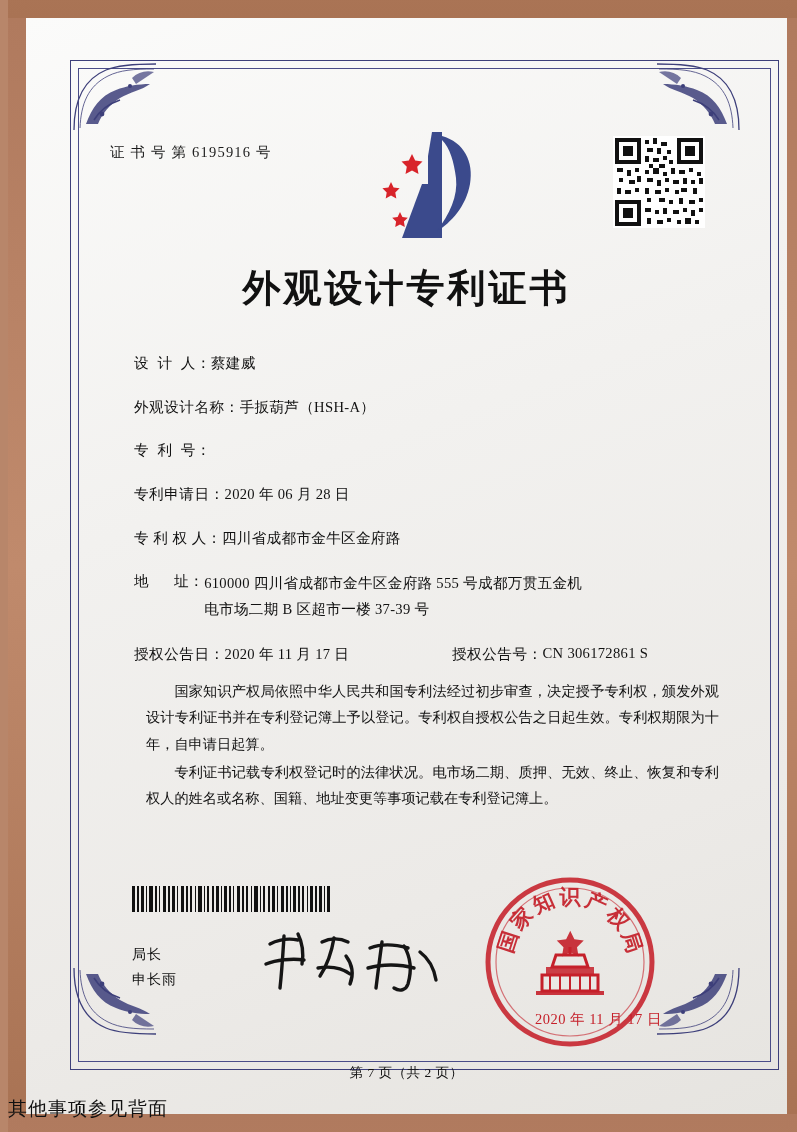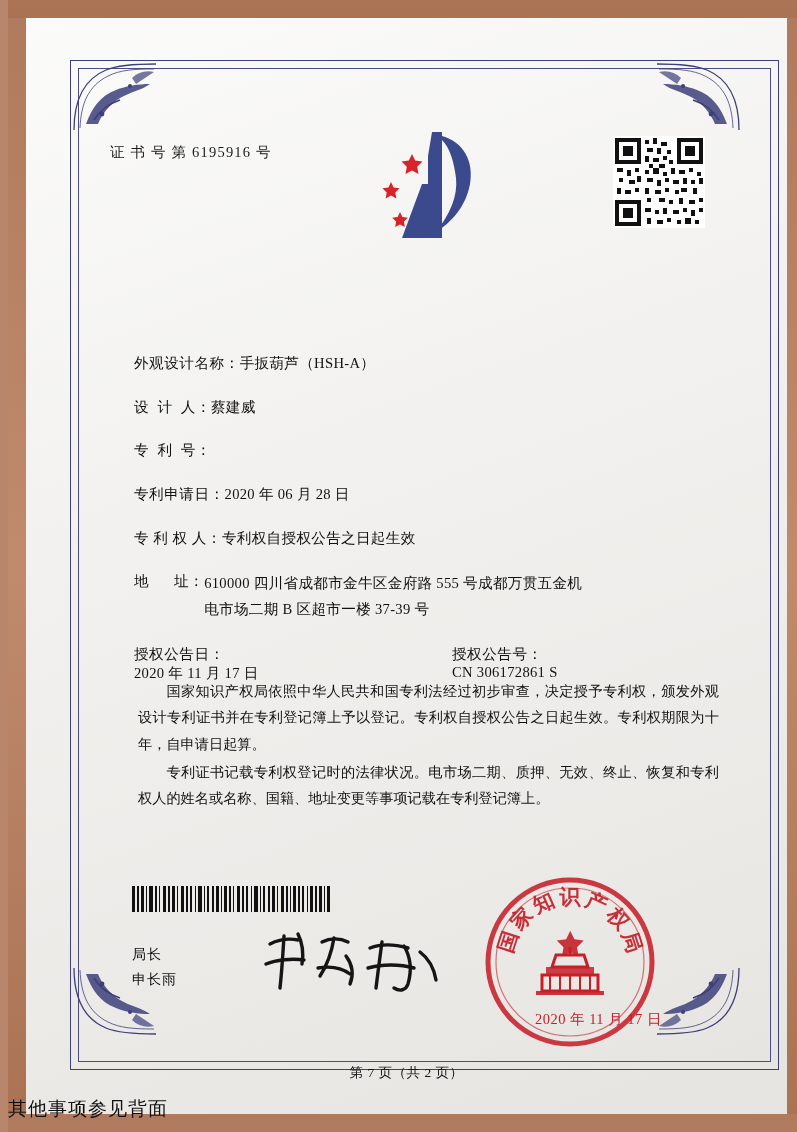--- a/index.html
+++ b/index.html
@@ -128,34 +128,34 @@
   }
   .fvalue {
     flex: 1 1 auto;
     letter-spacing: 0.3px;
   }
   .fvalue.l2 { line-height: 1.75; }
   .frow-two {
     display: flex;
     margin-bottom: 22.5px;
   }
-  .half { display: flex; flex-direction: column; }
+  .half { display: flex; }
   .half:first-child { width: 318px; }
 
   .paras {
     position: absolute;
     left: 108px;
     top: 660px;
     width: 585px;
     font-size: 14.2px;
     line-height: 1.85;
     color: #111;
     text-align: justify;
   }
-  .paras p { margin: 0 0 2px 4px; text-indent: 2em; }
+  .paras p { margin: 0 0 2px 12px; text-indent: 2em; }
 
   .barcode {
     position: absolute;
     left: 106px;
     top: 868px;
     width: 198px;
     height: 26px;
   }
   .barcode svg { display:block; }
 
@@ -354,40 +354,41 @@
           <rect x="17" y="41" width="2" height="3"></rect>
             <rect x="22" y="42" width="3" height="2"></rect>
             <rect x="27" y="41" width="2" height="2"></rect>
           <rect x="32" y="42" width="2" height="2"></rect>
             <rect x="36" y="41" width="3" height="3"></rect>
             <rect x="41" y="42" width="2" height="2"></rect>
         </g>
       </svg>
     </div>
 
+    <div class="title">外观设计专利证书</div>
 
     <div class="fields">
+      <div class="frow">
+        <span class="flabel">设  计  人：</span>
+        <span class="fvalue">蔡建威</span>
+      </div>
       <div class="frow">
         <span class="flabel">外观设计名称：</span>
         <span class="fvalue">手扳葫芦（HSH-A）</span>
       </div>
       <div class="frow">
-        <span class="flabel">设  计  人：</span>
-        <span class="fvalue">蔡建威</span>
-      </div>
-      <div class="frow">
         <span class="flabel">专  利  号：</span>
       </div>
       <div class="frow">
         <span class="flabel">专利申请日：</span>
         <span class="fvalue">2020 年 06 月 28 日</span>
       </div>
       <div class="frow">
         <span class="flabel">专 利 权 人：</span>
-        <span class="fvalue">专利权自授权公告之日起生效</span>
+        <span class="fvalue">四川省成都市金牛区金府路</span>
       </div>
       <div class="frow">
         <span class="flabel">地      址：</span>
         <span class="fvalue l2" style="white-space: pre-line;">610000  四川省成都市金牛区金府路 555 号成都万贯五金机
 电市场二期 B 区超市一楼 37-39 号</span>
       </div>
       <div class="frow-two">
         <div class="half">
           <span class="flabel">授权公告日：</span>
           <span class="fvalue">2020 年 11 月 17 日</span>

